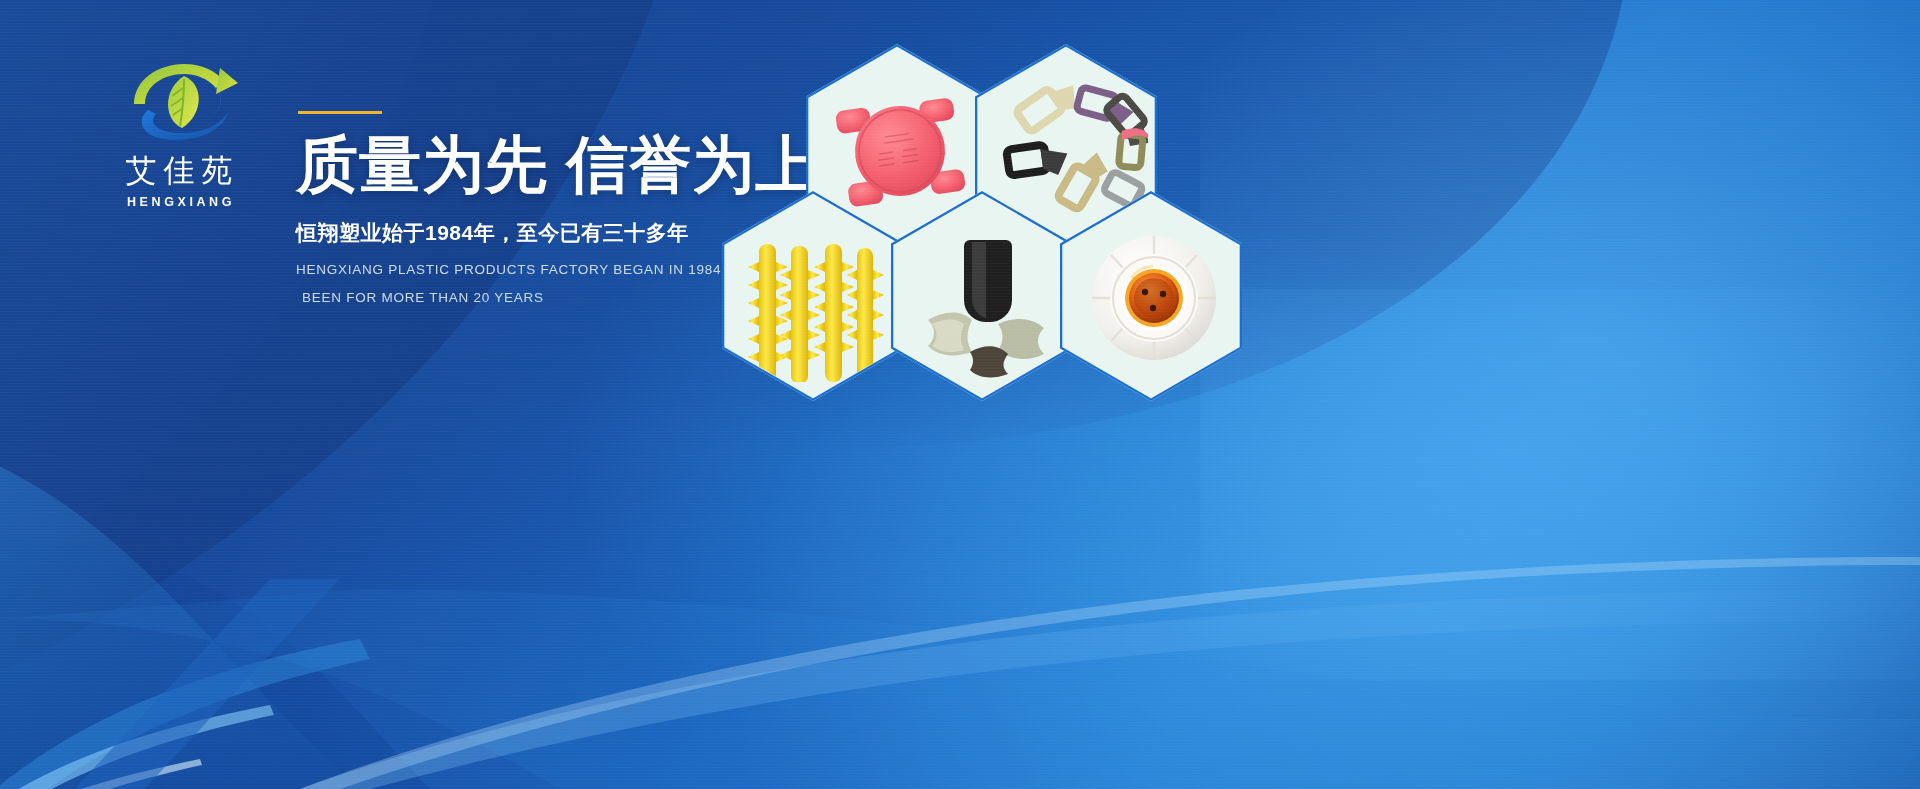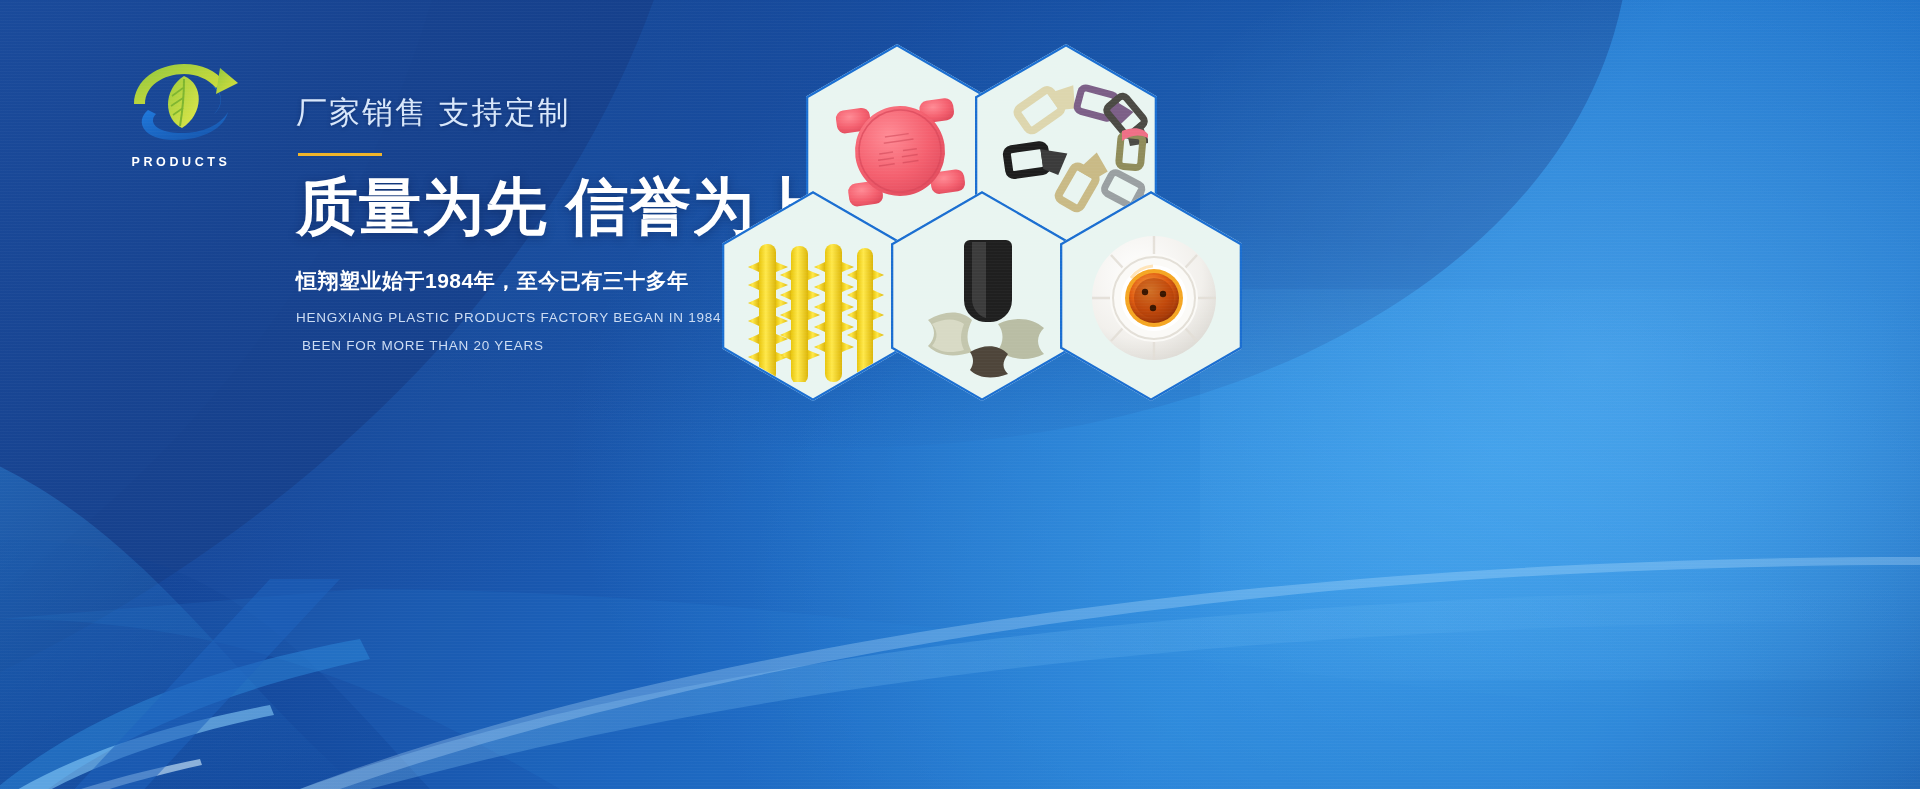--- a/index.html
+++ b/index.html
@@ -94,21 +94,21 @@
   }
   .rule{
     width:84px; height:3px; background:#f0b429; margin:19px 0 16px 2px;
   }
   .headline{
     color:#ffffff; font-size:62px; font-weight:700; letter-spacing:1px;
     line-height:1.12; text-shadow:0 2px 10px rgba(0,20,60,.35);
   }
   .sub-cn{
     color:#ffffff; font-size:21px; font-weight:700; letter-spacing:.5px;
-    margin-top:26px;
+    margin-top:20px;
   }
   .sub-en{
     color:#ccdcf3; font-size:13.5px; letter-spacing:.75px; font-weight:400;
     line-height:2.05; margin-top:9px; max-width:500px;
   }
   .sub-en div:nth-child(2){ padding-left:6px; }
 
   
   .hexwrap{ position:absolute; left:800px; top:44px; width:520px; height:340px; }
 
@@ -218,25 +218,25 @@
       <path d="M108,34 C118,40 120,52 110,62 C118,56 120,44 112,36 Z" fill="url(#lgBlue)"></path>
 
       <path d="M30,52 C30,28 54,12 80,12 C98,12 112,19 120,29 L112,36
                C104,27 93,22 80,22 C59,22 41,34 41,52 Z" fill="url(#lgGreen)"></path>
       <path d="M116,16 L134,31 L112,42 Z" fill="url(#lgGreen)"></path>
 
       <path d="M80,24 C100,32 100,62 78,76 C60,68 58,38 80,24 Z" fill="url(#lgLeaf)"></path>
       <path d="M80,27 C80,44 78,62 76,74" stroke="#7eb52f" stroke-width="2" fill="none"></path>
       <path d="M79,36 L68,44 M79,46 L67,54 M79,56 L69,63" stroke="#7eb52f" stroke-width="1.6" fill="none"></path>
     </svg>
-    <div class="logo-en">PRODUCTS</div>
+    <div class="logo-cn">艾佳苑</div>
+    <div class="logo-en">HENGXIANG</div>
   </div>
 
   <div class="copy">
-    <div class="eyebrow">厂家销售  支持定制</div>
     <div class="rule"></div>
     <div class="headline">质量为先 信誉为上</div>
     <div class="sub-cn">恒翔塑业始于1984年，至今已有三十多年</div>
     <div class="sub-en">
       <div>HENGXIANG PLASTIC PRODUCTS FACTORY BEGAN IN 1984 AND HAS</div>
       <div>BEEN FOR MORE THAN 20 YEARS</div>
     </div>
   </div>
 
   <div class="hexwrap">

